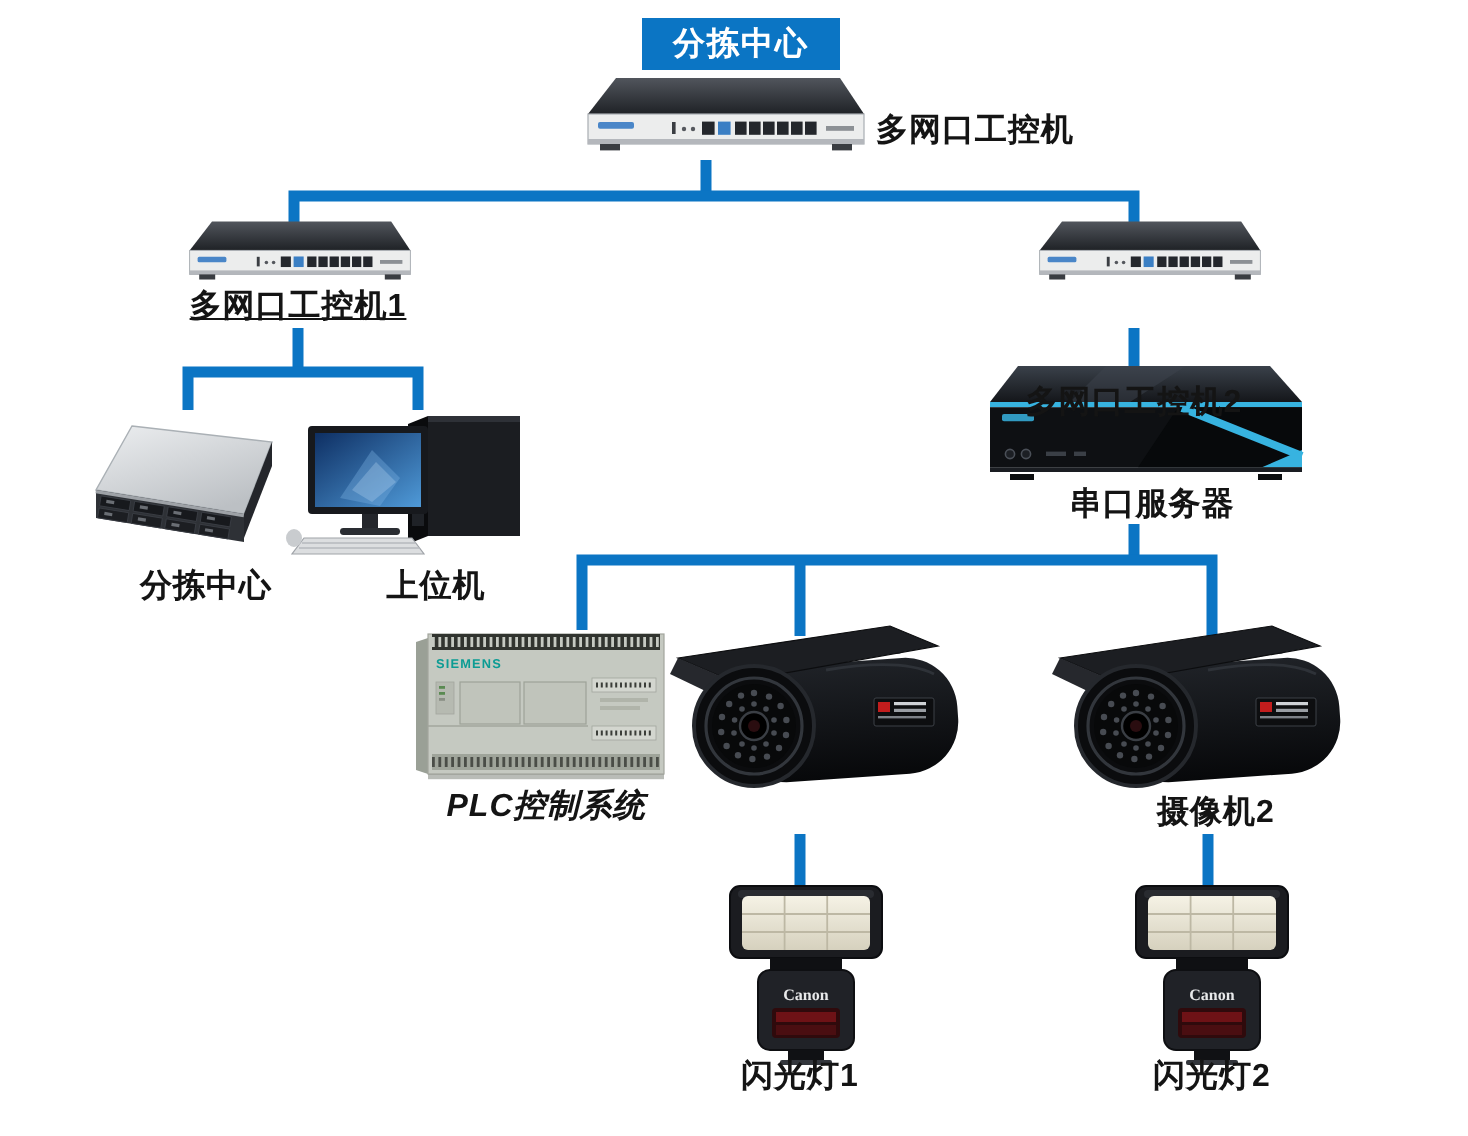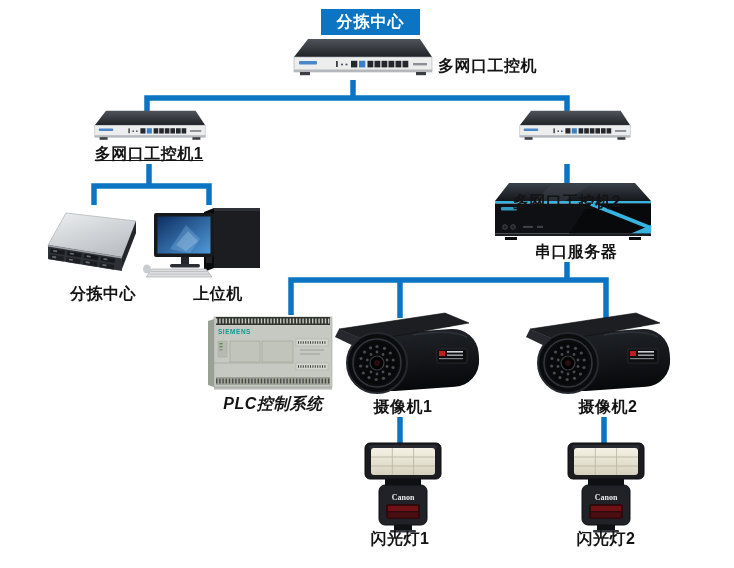--- a/index.html
+++ b/index.html
@@ -282,21 +282,20 @@
       <circle cx="44" cy="54" r="7" fill="#000" stroke="#3a3e44" stroke-width="1.2"></circle>
       <circle cx="44" cy="54" r="3" fill="#2a0d10"></circle>
       <path d="M80,26 C104,22 122,22 134,28" stroke="#2e3238" stroke-width="1.4" fill="none"></path>
       <rect x="104" y="40" width="30" height="14" rx="1" fill="#0d0e10" stroke="#3c4046" stroke-width="0.5"></rect>
       <rect x="106" y="42" width="6" height="5" fill="#c21d1d"></rect>
       <rect x="114" y="42" width="16" height="1.6" fill="#cfd2d6"></rect>
       <rect x="114" y="45.4" width="16" height="1.6" fill="#9a9ea4"></rect>
       <rect x="106" y="49" width="24" height="1.2" fill="#7d8187"></rect>
     </svg>
   </div>
-  <div class="node-label" style="left:343px;top:397px;width:120px;">摄像机1</div>
 
   <div class="node" style="left:524px;top:309px;">
     <svg width="154" height="92" viewBox="0 0 154 92">
       <rect x="100" y="10" width="18" height="8" rx="2" fill="#6a6e74"></rect>
       <rect x="34" y="22" width="112" height="58" rx="26" transform="rotate(-4 90 51)" fill="url(#camBody)"></rect>
       <polygon points="6,20 112,4 136,14 34,32" fill="#1c1e22" stroke="#0c0d0f" stroke-width="0.6"></polygon>
       <polygon points="6,20 34,32 27,40 2,28" fill="#26282d"></polygon>
       <circle cx="44" cy="54" r="30" fill="#0b0c0e" stroke="#25282d" stroke-width="2"></circle>
       <circle cx="44" cy="54" r="24" fill="none" stroke="#32363c" stroke-width="1.6"></circle>
       <circle cx="44" cy="54" r="21" fill="#08090a"></circle>

